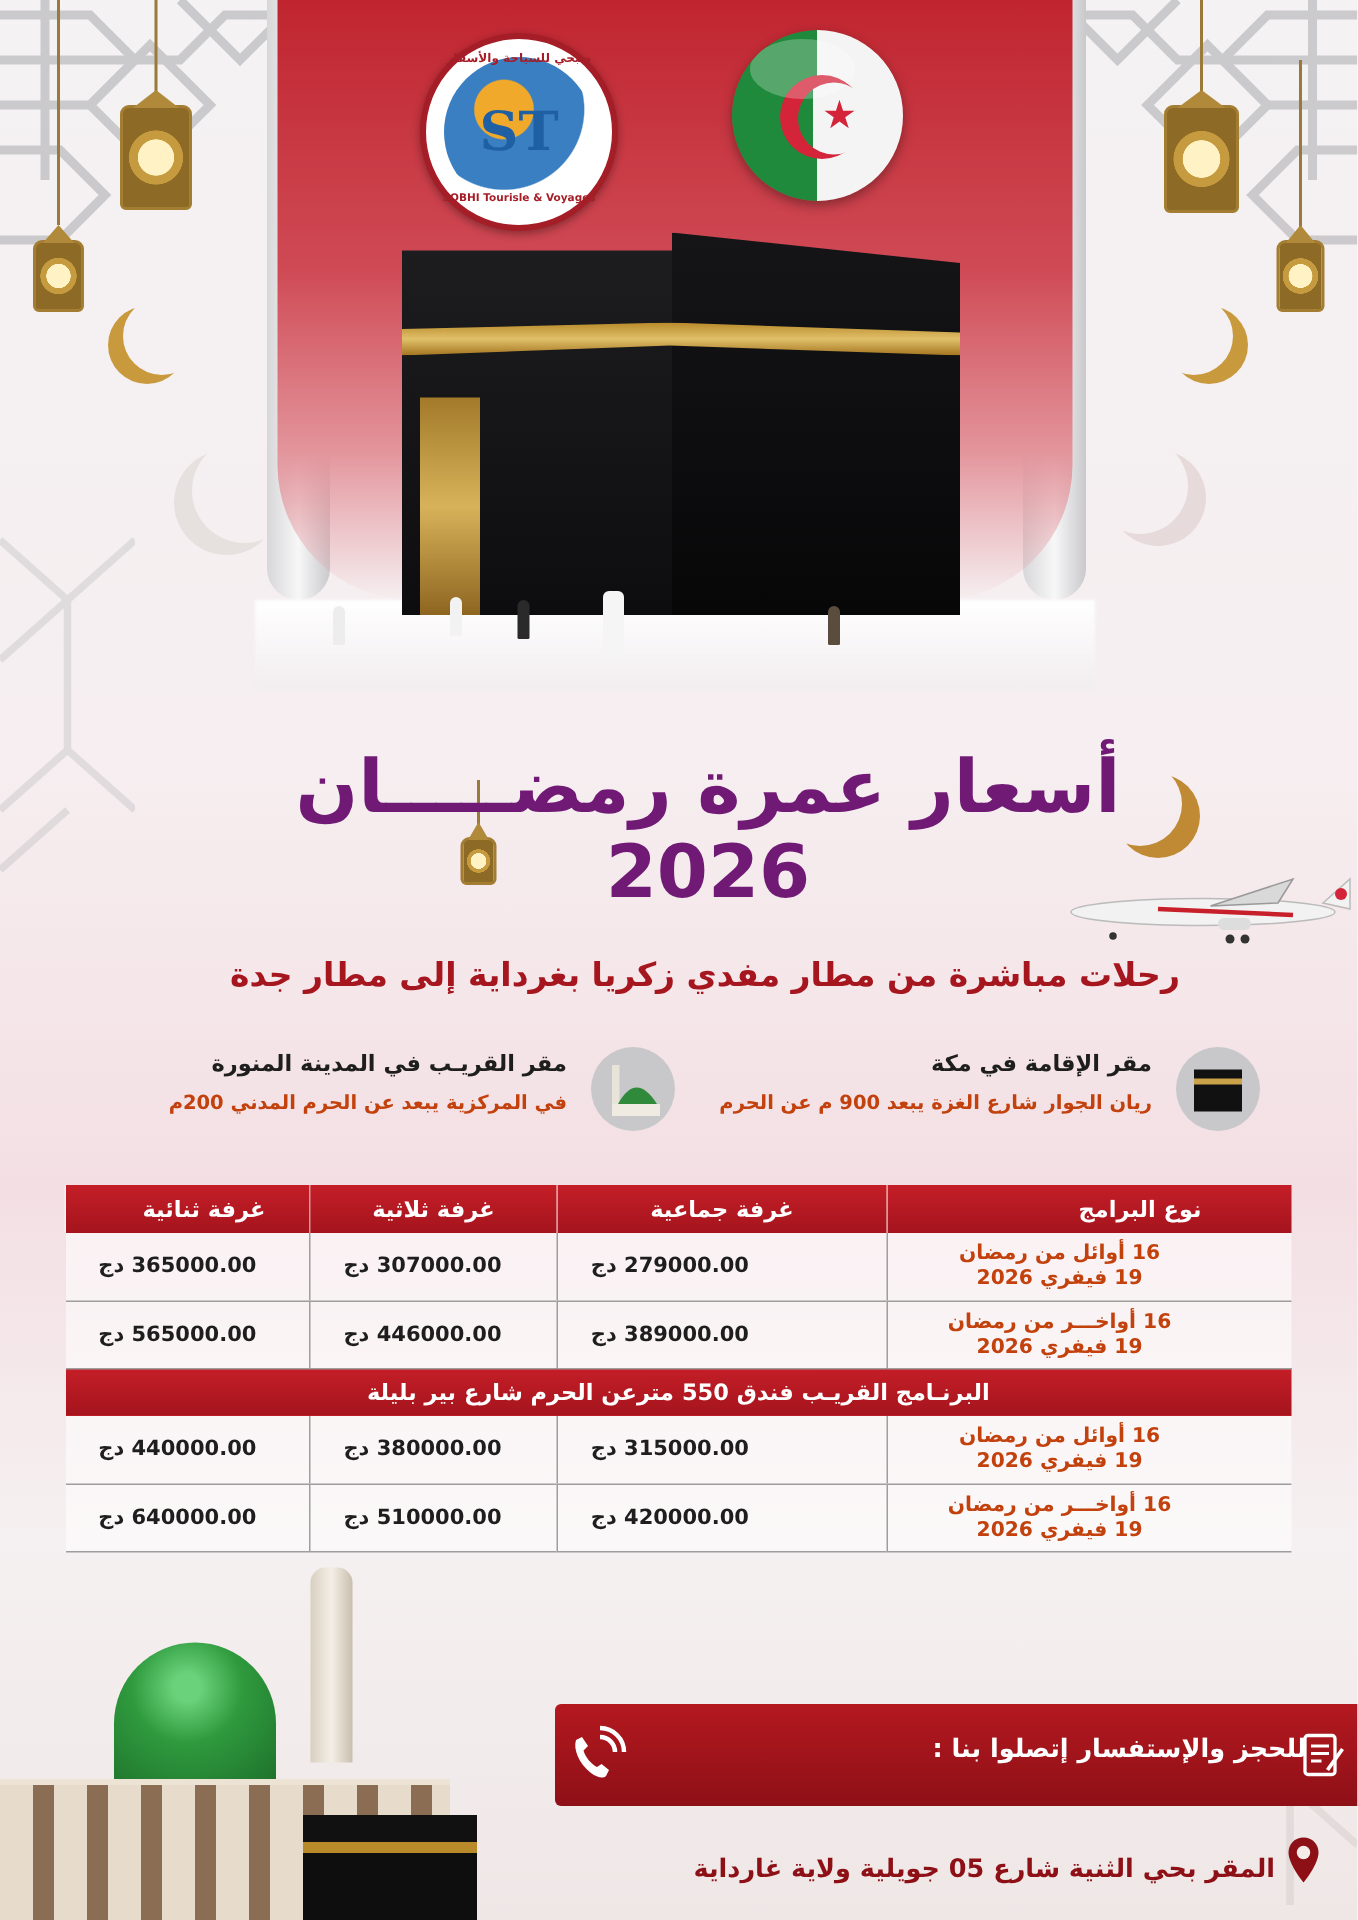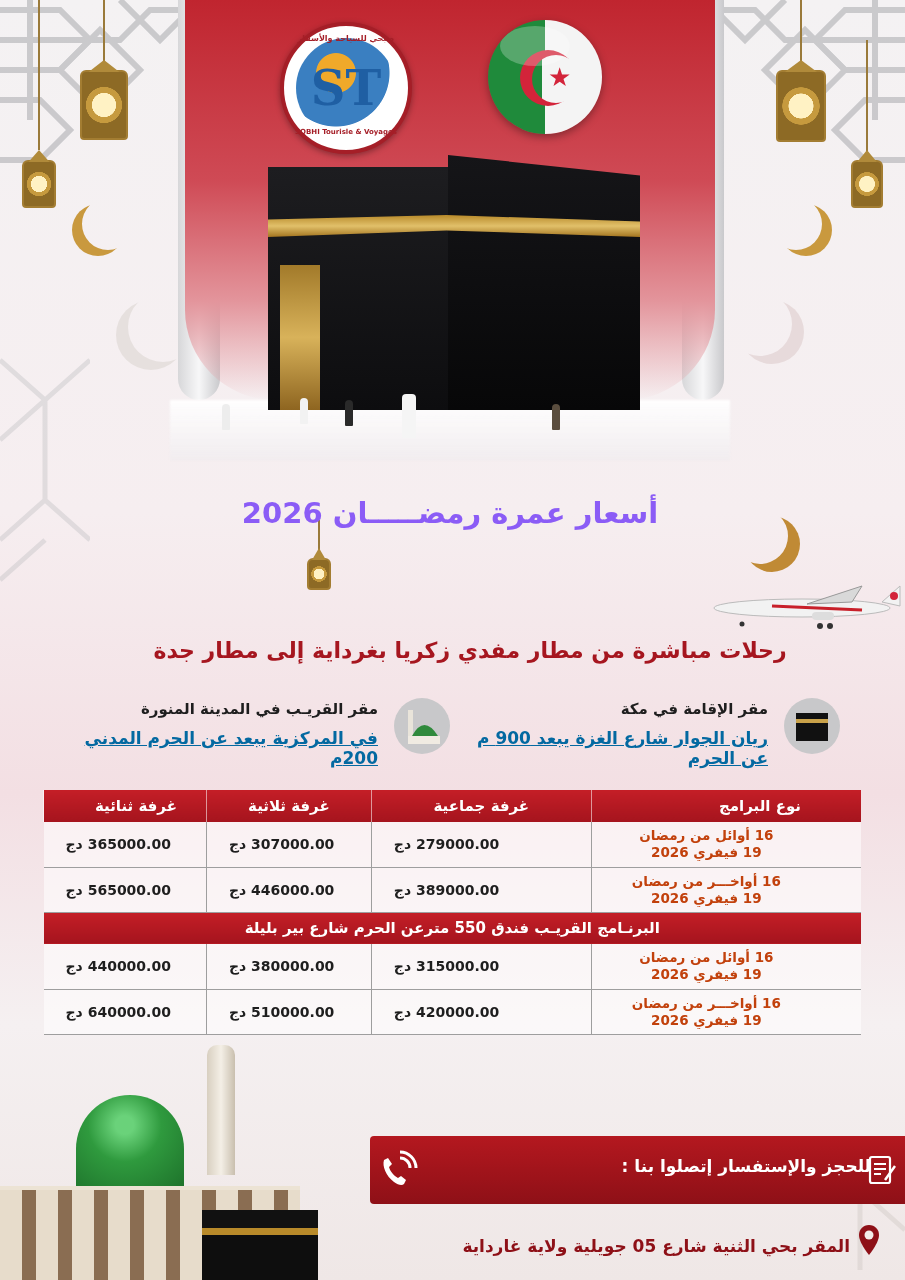--- a/index.html
+++ b/index.html
@@ -34,21 +34,21 @@
     .logo {
       position: absolute; left: 280px; top: 22px; width: 132px; height: 132px;
       border-radius: 50%; background: #fff; border: 4px solid #a51e27;
       display: flex; align-items: center; justify-content: center; flex-direction: column;
       box-shadow: 0 2px 6px rgba(0,0,0,.35);
     }
     .logo-inner {
       width: 100px; height: 100px; border-radius: 50%;
       background: radial-gradient(circle at 40% 35%, #f0a92a 0 22%, #3a7fc1 23% 60%, #ffffff 61%);
       display: flex; align-items: center; justify-content: center;
-      color: #1f5fa3; font-weight: bold; font-size: 48px; font-family: "DejaVu Serif", serif;
+      color: #1f5fa3; font-weight: bold; font-size: 36px; font-family: "DejaVu Serif", serif;
     }
     .logo-text {
       position: absolute; bottom: 14px; left: 0; right: 0; text-align: center;
       font-size: 7px; color: #a51e27; font-weight: bold;
     }
     .logo-ar {
       position: absolute; top: 8px; left: 0; right: 0; text-align: center;
       font-size: 8px; color: #a51e27; font-weight: bold;
     }
 
@@ -112,40 +112,40 @@
       content: ""; position: absolute; left: 15%; right: 15%; top: -12px; height: 12px;
       background: #b08a3a; clip-path: polygon(50% 0, 100% 100%, 0 100%);
     }
     .crescent-deco {
       position: absolute; border-radius: 50%;
       box-shadow: inset 10px -6px 0 0 #c9993e;
     }
 
     
     .title {
-      position: absolute; left: 140px; top: 496px; width: 620px; text-align: center;
-      direction: rtl; color: #8b5cf6; font-weight: bold; font-size: 29px;
+      position: absolute; left: 162px; top: 496px; width: 620px; text-align: center;
+      direction: rtl; color: #701a75; font-weight: bold; font-size: 49px;
     }
     .plane {
       position: absolute; left: 712px; top: 584px; width: 190px; height: 50px;
     }
     .subtitle {
       position: absolute; left: 120px; top: 638px; width: 700px; text-align: center;
       direction: rtl; color: #a6161f; font-weight: bold; font-size: 22px;
     }
 
     
     .accom { position: absolute; direction: rtl; }
     .accom .icon-circle {
       position: absolute; width: 56px; height: 56px; border-radius: 50%;
       background: #c8c8ca; display: flex; align-items: center; justify-content: center;
       overflow: hidden;
     }
     .accom .a-title { font-weight: bold; font-size: 15px; color: #1e1e1e; }
-    .accom .a-desc { font-weight: bold; font-size: 17px; color: #0369a1; margin-top: 10px; text-decoration: underline; }
+    .accom .a-desc { font-weight: bold; font-size: 13px; color: #c2410c; margin-top: 10px; }
 
     
     .price-table {
       position: absolute; left: 43px; top: 790px; width: 818px; direction: rtl;
       border-collapse: collapse;
     }
     .price-table th {
       background: linear-gradient(180deg, #c41e27, #a5141d);
       color: #fff; font-weight: bold; font-size: 15px; height: 32px; padding: 0 14px;
       border-left: 1px solid rgba(255,255,255,.55);

